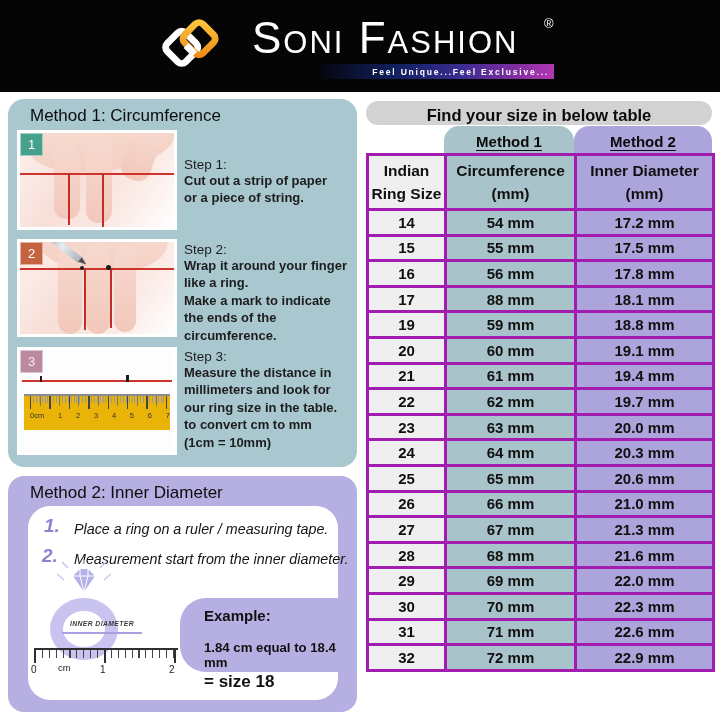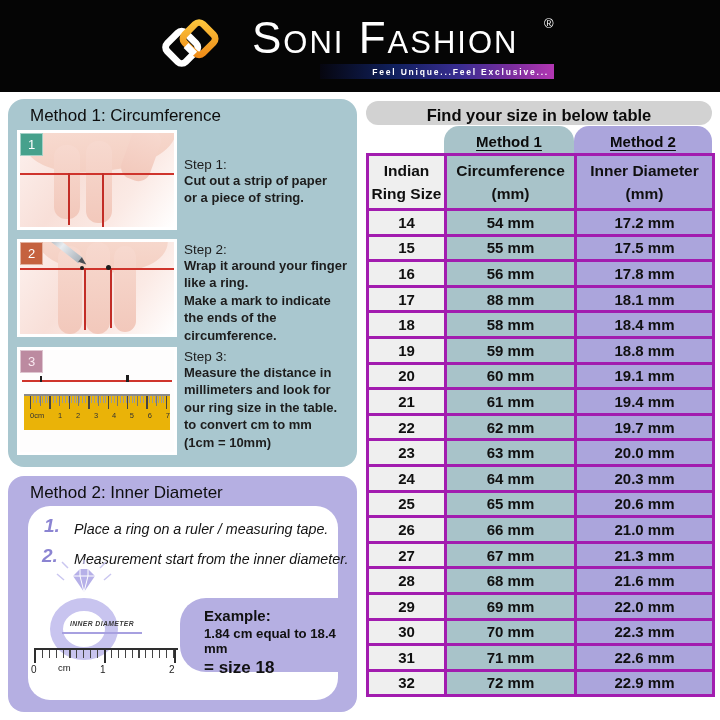--- a/index.html
+++ b/index.html
@@ -99,21 +99,21 @@
         background:repeating-linear-gradient(90deg,#444 0 1px,transparent 1px 6.9px)}
   .dg-maj{position:absolute;top:88px;width:2px;height:13px;background:#2e2e2e}
   .dgm0{left:0}.dgm1{left:70px}.dgm2{left:140px}
   .dg-l{position:absolute;font-size:10px;color:#222}
   .dgl0{left:-3px;top:102px}.dglcm{left:24px;top:100px;font-size:9.5px}
   .dgl1{left:66px;top:102px}.dgl2{left:135px;top:102px}
 
   .example{position:absolute;right:5px;top:122px;width:172px;height:74px;background:#b5afe2;
         border-radius:26px 4px 4px 26px;padding:9px 0 0 24px}
   .ex-title{font-size:15px;font-weight:700}
-  .ex-line{font-size:13.2px;font-weight:700;margin-top:2px}
+  .ex-line{font-size:13.2px;font-weight:700;margin-top:16px}
   .ex-size{font-size:17px;font-weight:700;margin-top:2px}
 
   
   .pill{position:absolute;left:366px;top:101px;width:346px;height:24px;background:#d2d2d2;border-radius:12px;
         display:flex;align-items:flex-end;justify-content:center;font-size:16.5px;font-weight:700;color:#0b0b0b}
   .tab{position:absolute;top:126px;height:30px;display:flex;align-items:center;justify-content:center;
         font-size:15px;font-weight:700;color:#0b0b0b;text-decoration:underline;text-underline-offset:3px}
   .tab1{left:444px;width:130px;background:#a8c3c9;border-radius:15px 15px 0 0}
   .tab2{left:574px;width:138px;background:#aba5dc;border-radius:15px 15px 0 0}
 
@@ -309,25 +309,20 @@
           <td class="c-size">16</td>
           <td class="c-circ">56 mm</td>
           <td class="c-diam">17.8 mm</td>
         </tr>
         <tr>
           <td class="c-size">17</td>
           <td class="c-circ">88 mm</td>
           <td class="c-diam">18.1 mm</td>
         </tr>
         <tr>
-          <td class="c-size">18</td>
-          <td class="c-circ">58 mm</td>
-          <td class="c-diam">18.4 mm</td>
-        </tr>
-        <tr>
           <td class="c-size">19</td>
           <td class="c-circ">59 mm</td>
           <td class="c-diam">18.8 mm</td>
         </tr>
         <tr>
           <td class="c-size">20</td>
           <td class="c-circ">60 mm</td>
           <td class="c-diam">19.1 mm</td>
         </tr>
         <tr>

